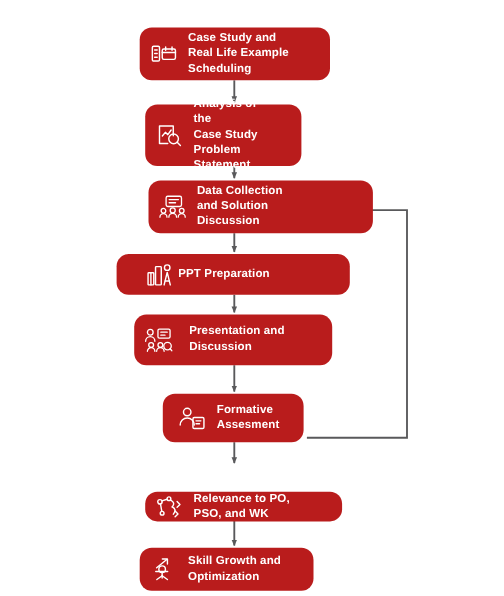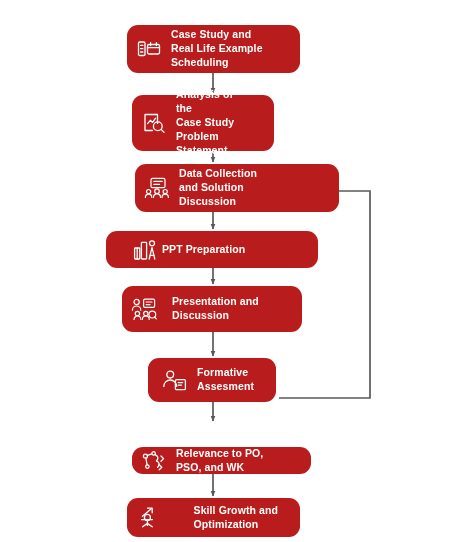--- a/index.html
+++ b/index.html
@@ -60,21 +60,21 @@
     white-space: pre-line;
   }
   
   #node-0 { left: 127px; top: 25px;  width: 173px; height: 48px; }
   #node-1 { left: 132px; top: 95px;  width: 142px; height: 56px; }
   #node-2 { left: 135px; top: 164px; width: 204px; height: 48px; }
   #node-3 { left: 106px; top: 231px; width: 212px; height: 37px; }
   #node-4 { left: 122px; top: 286px; width: 180px; height: 46px; gap: 15px; }
   #node-5 { left: 148px; top: 358px; width: 128px; height: 44px; justify-content: flex-end; }
   #node-6 { left: 122px; top: 447px; width: 179px; height: 27px; margin-left: 10px; }
-  #node-7 { left: 127px; top: 498px; width: 173px; height: 39px; justify-content: space-between; }
+  #node-7 { left: 127px; top: 498px; width: 158px; height: 39px; }
 </style>
 </head>
 <body>
 
 <div id="flow-canvas">
 
   <svg id="connector-layer" viewBox="0 0 458 542" xmlns="http://www.w3.org/2000/svg">
     <defs>
       <marker id="arrowhead" markerWidth="7" markerHeight="7" refX="5.4" refY="3" orient="auto" markerUnits="userSpaceOnUse">
         <path d="M0,0.5 L6,3 L0,5.5 z" fill="#59595b"></path>

